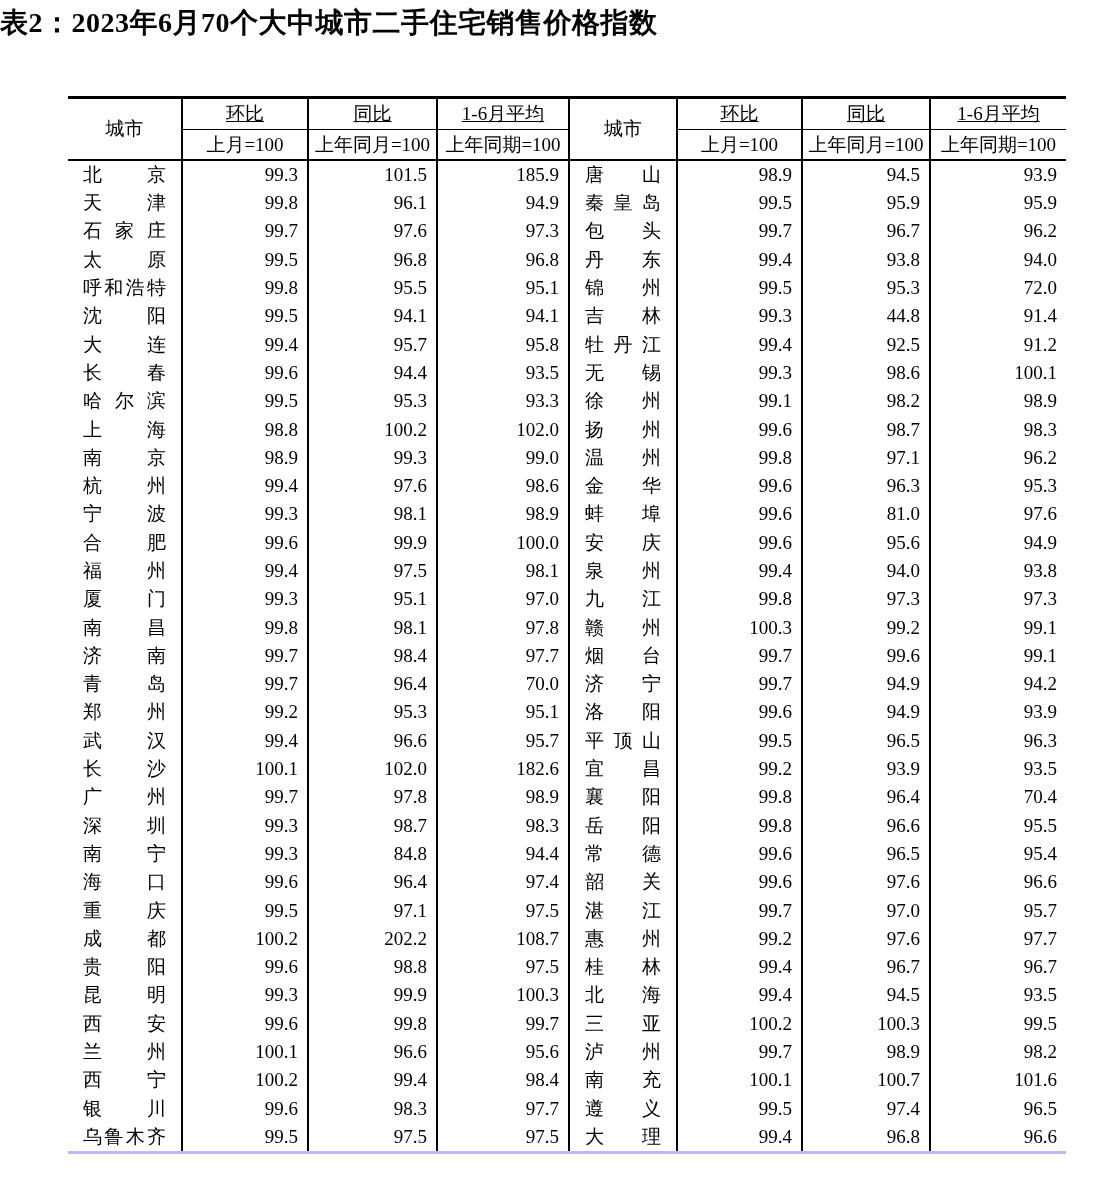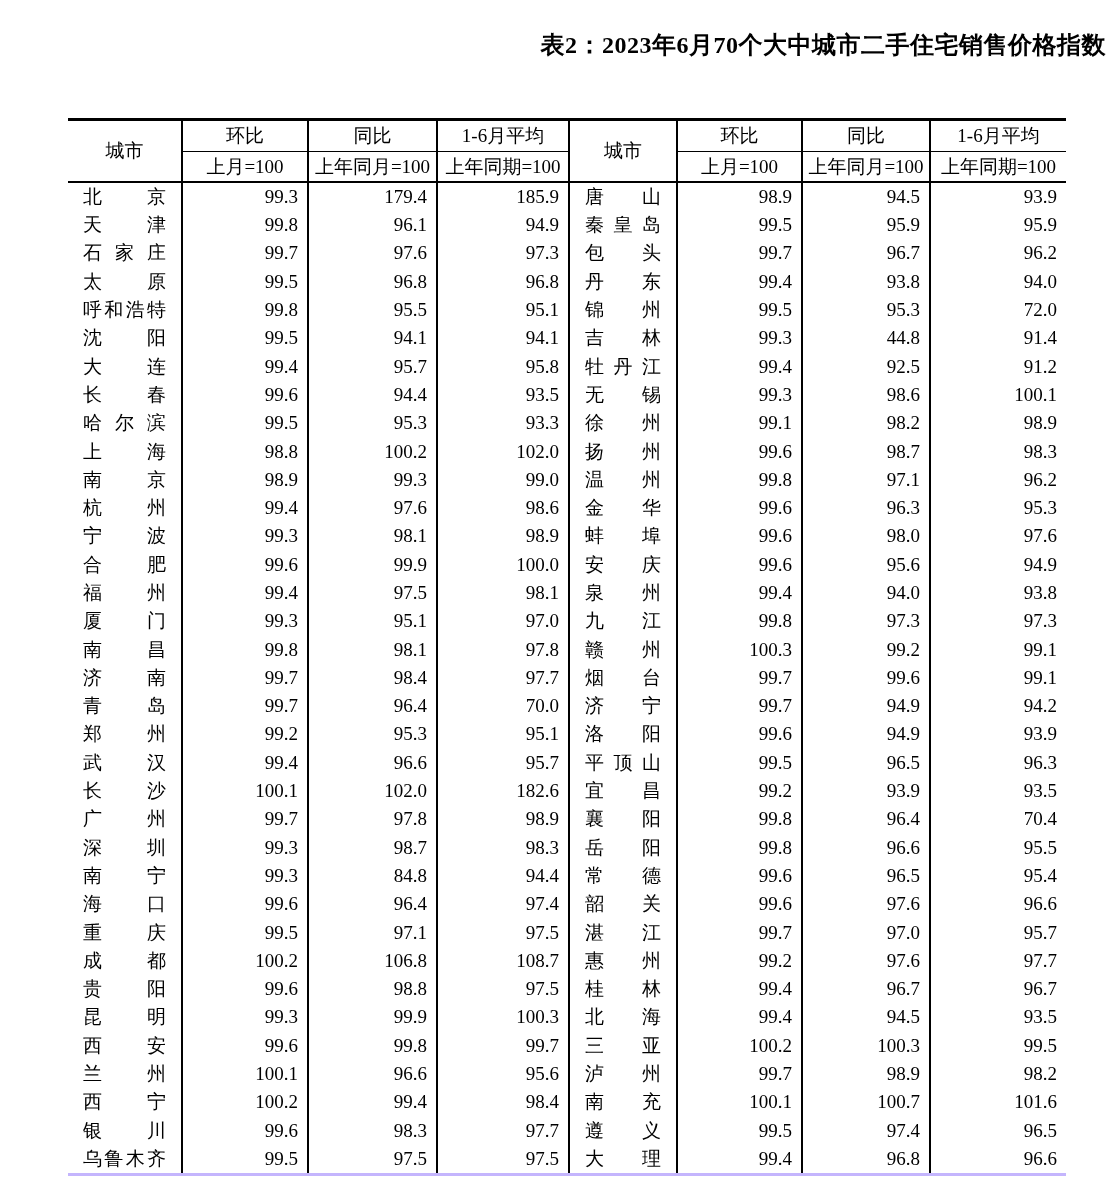--- a/index.html
+++ b/index.html
@@ -8,25 +8,25 @@
     background: #ffffff;
     color: #000000;
   }
   body {
     width: 1106px;
     height: 1192px;
     overflow: hidden;
     font-family: "Liberation Serif", "DejaVu Serif", serif;
   }
   .page-title {
-    margin-top: 30px;
+    margin-top: 8px;
     height: 30px;
     line-height: 30px;
-    text-align: right;
-    font-size: 24px;
+    text-align: left;
+    font-size: 28px;
     font-weight: 700;
     letter-spacing: 0.5px;
   }
   table.price-table {
     border-collapse: collapse;
     table-layout: fixed;
     width: 998px;
     margin: 58px 0 0 68px;
     border-top: 3px solid #000;
     border-bottom: 3px solid #c4b5fd;
@@ -37,21 +37,21 @@
     font-size: 19px;
     overflow: hidden;
     white-space: nowrap;
   }
   .price-table thead th { text-align: center; }
   .price-table thead tr.h1 th { height: 30px; }
   .price-table thead tr.h2 th { height: 29px; text-align: center; }
   
   .bl { border-left: 2px solid #000; }
   
-  .price-table thead tr.h1 th.grp { border-bottom: 1.5px solid #000; }
+  .price-table thead tr.h1 th.grp { border-bottom: 1.5px solid #000; text-decoration: underline; }
   
   .price-table thead tr.h2 th, .price-table thead th.cityhead { border-bottom: 2px solid #000; }
   .price-table tbody tr { height: 28.3px; }
   td.num-cell { text-align: right; padding-right: 9px; }
   td.city-cell { vertical-align: middle; }
   .city-name {
     display: flex;
     justify-content: space-between;
     padding: 0 15px;
     line-height: 28px;
@@ -96,21 +96,21 @@
   </thead>
   <tbody>
       <tr>
         <td class="city-cell">
           <div class="city-name">
             <span>北</span>
             <span>京</span>
           </div>
         </td>
         <td class="num-cell bl">99.3</td>
-        <td class="num-cell bl">179.4</td>
+        <td class="num-cell bl">101.5</td>
         <td class="num-cell bl">185.9</td>
         <td class="city-cell bl">
           <div class="city-name">
             <span>唐</span>
             <span>山</span>
           </div>
         </td>
         <td class="num-cell bl">98.9</td>
         <td class="num-cell bl">94.5</td>
         <td class="num-cell bl">93.9</td>
@@ -351,21 +351,21 @@
         <td class="num-cell bl">99.3</td>
         <td class="num-cell bl">98.1</td>
         <td class="num-cell bl">98.9</td>
         <td class="city-cell bl">
           <div class="city-name">
             <span>蚌</span>
             <span>埠</span>
           </div>
         </td>
         <td class="num-cell bl">99.6</td>
-        <td class="num-cell bl">98.0</td>
+        <td class="num-cell bl">81.0</td>
         <td class="num-cell bl">97.6</td>
       </tr>
       <tr>
         <td class="city-cell">
           <div class="city-name">
             <span>合</span>
             <span>肥</span>
           </div>
         </td>
         <td class="num-cell bl">99.6</td>
@@ -643,21 +643,21 @@
         <td class="num-cell bl">95.7</td>
       </tr>
       <tr>
         <td class="city-cell">
           <div class="city-name">
             <span>成</span>
             <span>都</span>
           </div>
         </td>
         <td class="num-cell bl">100.2</td>
-        <td class="num-cell bl">106.8</td>
+        <td class="num-cell bl">202.2</td>
         <td class="num-cell bl">108.7</td>
         <td class="city-cell bl">
           <div class="city-name">
             <span>惠</span>
             <span>州</span>
           </div>
         </td>
         <td class="num-cell bl">99.2</td>
         <td class="num-cell bl">97.6</td>
         <td class="num-cell bl">97.7</td>

